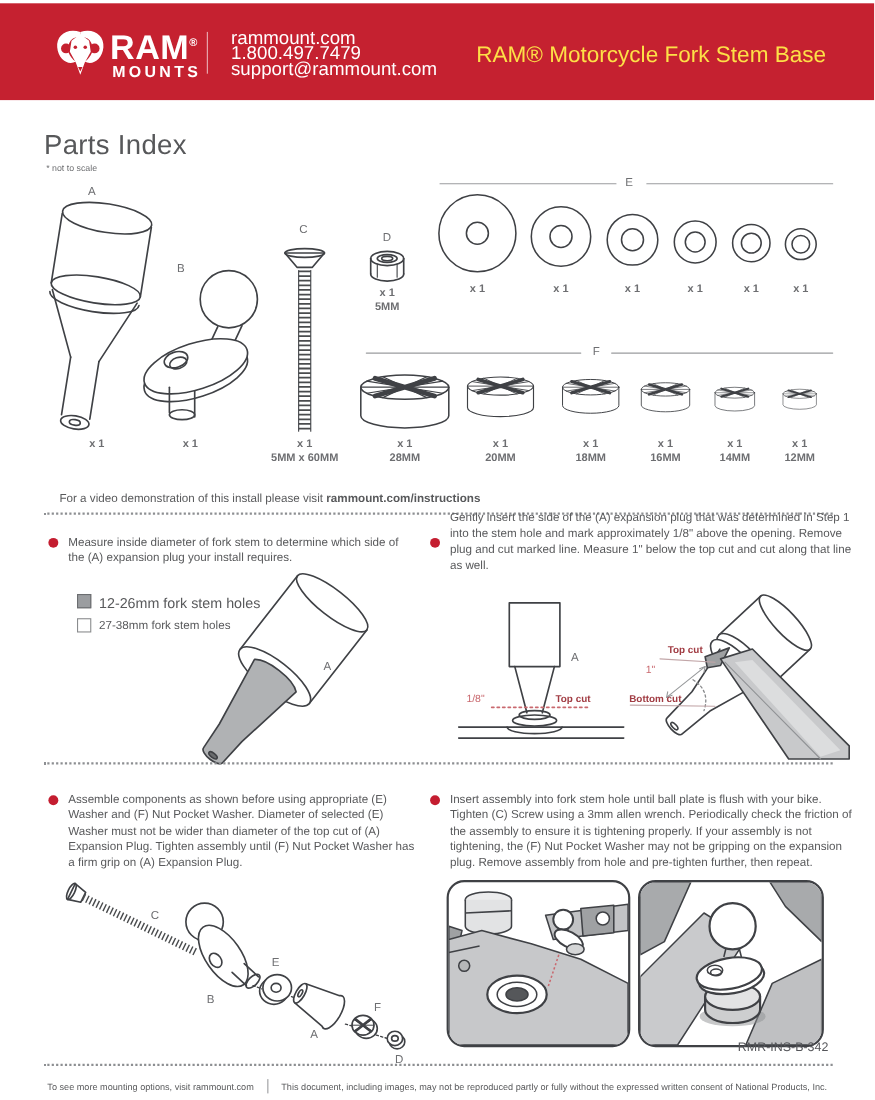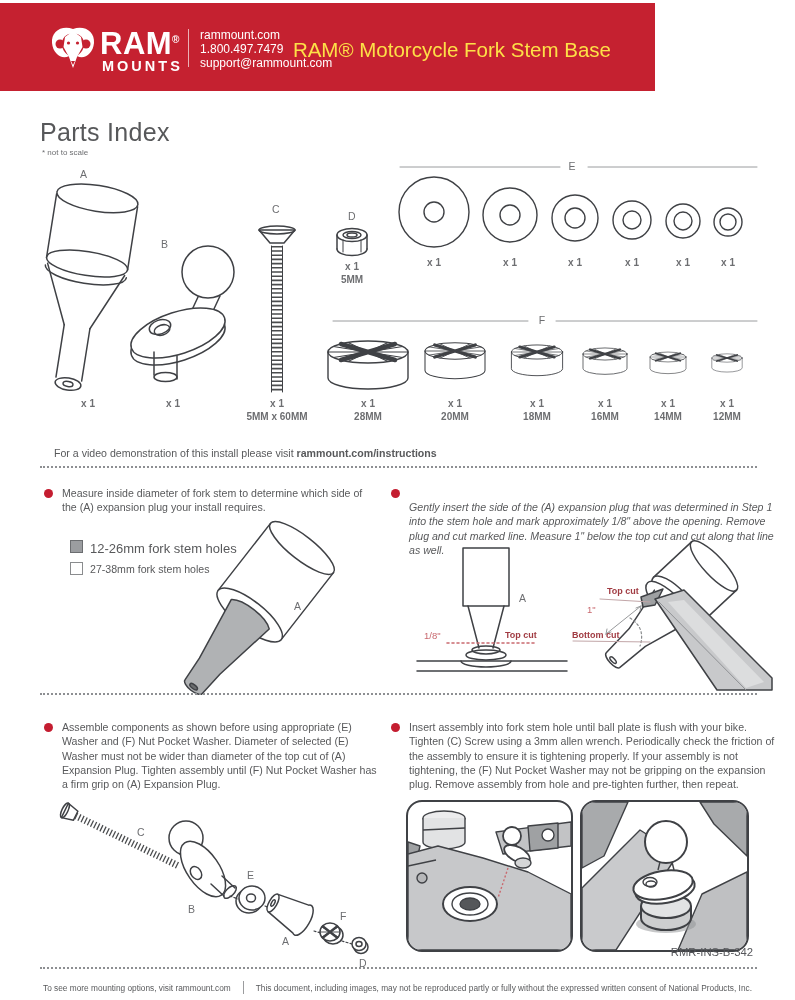--- a/index.html
+++ b/index.html
@@ -1,28 +1,28 @@
 <!DOCTYPE html>
 <html><head>
 <meta charset="utf-8">
 <style>
   html,body{margin:0;padding:0;background:#fff;}
   .page{position:relative;width:795px;height:1000px;background:#fff;overflow:hidden;
         font-family:"Liberation Sans","DejaVu Sans",sans-serif;color:#58595B;}
   .abs{position:absolute;}
   .ctr{transform:translateX(-50%);}
   
-  .hdr{position:absolute;left:0;top:3px;width:655px;height:88px;background:#C52130;}
+  .hdr{position:absolute;left:0;top:3px;width:795px;height:88px;background:#C52130;}
   .hdr .brand{position:absolute;left:100px;top:22px;color:#fff;font-weight:800;
               font-size:31px;letter-spacing:.5px;line-height:30px;}
   .hdr .brand sup{font-size:10px;}
   .hdr .brandsub{position:absolute;left:102px;top:55px;color:#fff;font-weight:800;
               font-size:14.5px;letter-spacing:3px;}
   .hdr .vdiv{position:absolute;left:188px;top:26px;width:1px;height:38px;background:rgba(255,255,255,.65);}
-  .hdr .contact{position:absolute;left:200px;top:25px;color:#fff;font-size:12px;line-height:14px;}
+  .hdr .contact{position:absolute;left:210px;top:25px;color:#fff;font-size:17px;line-height:14px;}
   .hdr .title{position:absolute;right:44px;top:35px;color:#fde047;font-size:20.5px;font-weight:400;}
   
   .pi-title{font-size:25px;font-weight:300;color:#57585A;letter-spacing:.3px;}
   .pi-note{font-size:8px;color:#6D6E71;}
   .lbl{font-size:10.5px;color:#6D6E71;white-space:nowrap;}
   .qty{font-size:10px;color:#6D6E71;white-space:nowrap;font-weight:bold;}
   
   .dots{position:absolute;left:40px;right:38px;border-top:2px dotted #8D8F92;height:0;}
   
   .bullet{position:absolute;width:9px;height:9px;border-radius:50%;background:#C41D30;}
@@ -287,21 +287,21 @@
 
   <div class="bullet" style="left:44px;top:489px;"></div>
   <div class="step-text" style="left:62px;top:486px;width:312px;">Measure inside diameter of fork stem to determine which side of the (A) expansion plug your install requires.</div>
   <div class="legend-sq sq-gray" style="left:70px;top:540px;"></div>
   <span class="abs" style="left:90px;top:541px;font-size:13px;">12-26mm fork stem holes</span>
   <div class="legend-sq sq-white" style="left:70px;top:562px;"></div>
   <span class="abs" style="left:90px;top:563px;font-size:10.6px;">27-38mm fork stem holes</span>
   <span class="abs lbl" style="left:294px;top:600px;">A</span>
 
   <div class="bullet" style="left:391px;top:489px;"></div>
-  <div class="step-text" style="left:409px;top:500px;width:368px;font-style:italic;">Gently insert the side of the (A) expansion plug that was determined in Step 1 into the stem hole and mark approximately 1/8" above the opening. Remove plug and cut marked line. Measure 1" below the top cut and cut along that line as well.</div>
+  <div class="step-text" style="left:409px;top:464px;width:368px;">Gently insert the side of the (A) expansion plug that was determined in Step 1 into the stem hole and mark approximately 1/8" above the opening. Remove plug and cut marked line. Measure 1" below the top cut and cut along that line as well.</div>
   <span class="abs measlbl" style="left:424px;top:630px;">1/8"</span>
   <span class="abs cutlbl" style="left:505px;top:630px;">Top cut</span>
   <span class="abs lbl" style="left:519px;top:592px;">A</span>
   <span class="abs cutlbl" style="left:607px;top:586px;">Top cut</span>
   <span class="abs measlbl" style="left:587px;top:604px;">1"</span>
   <span class="abs cutlbl" style="left:572px;top:630px;">Bottom cut</span>
 
   <div class="dots" style="top:693px;"></div>
 
   <div class="bullet" style="left:44px;top:723px;"></div>

